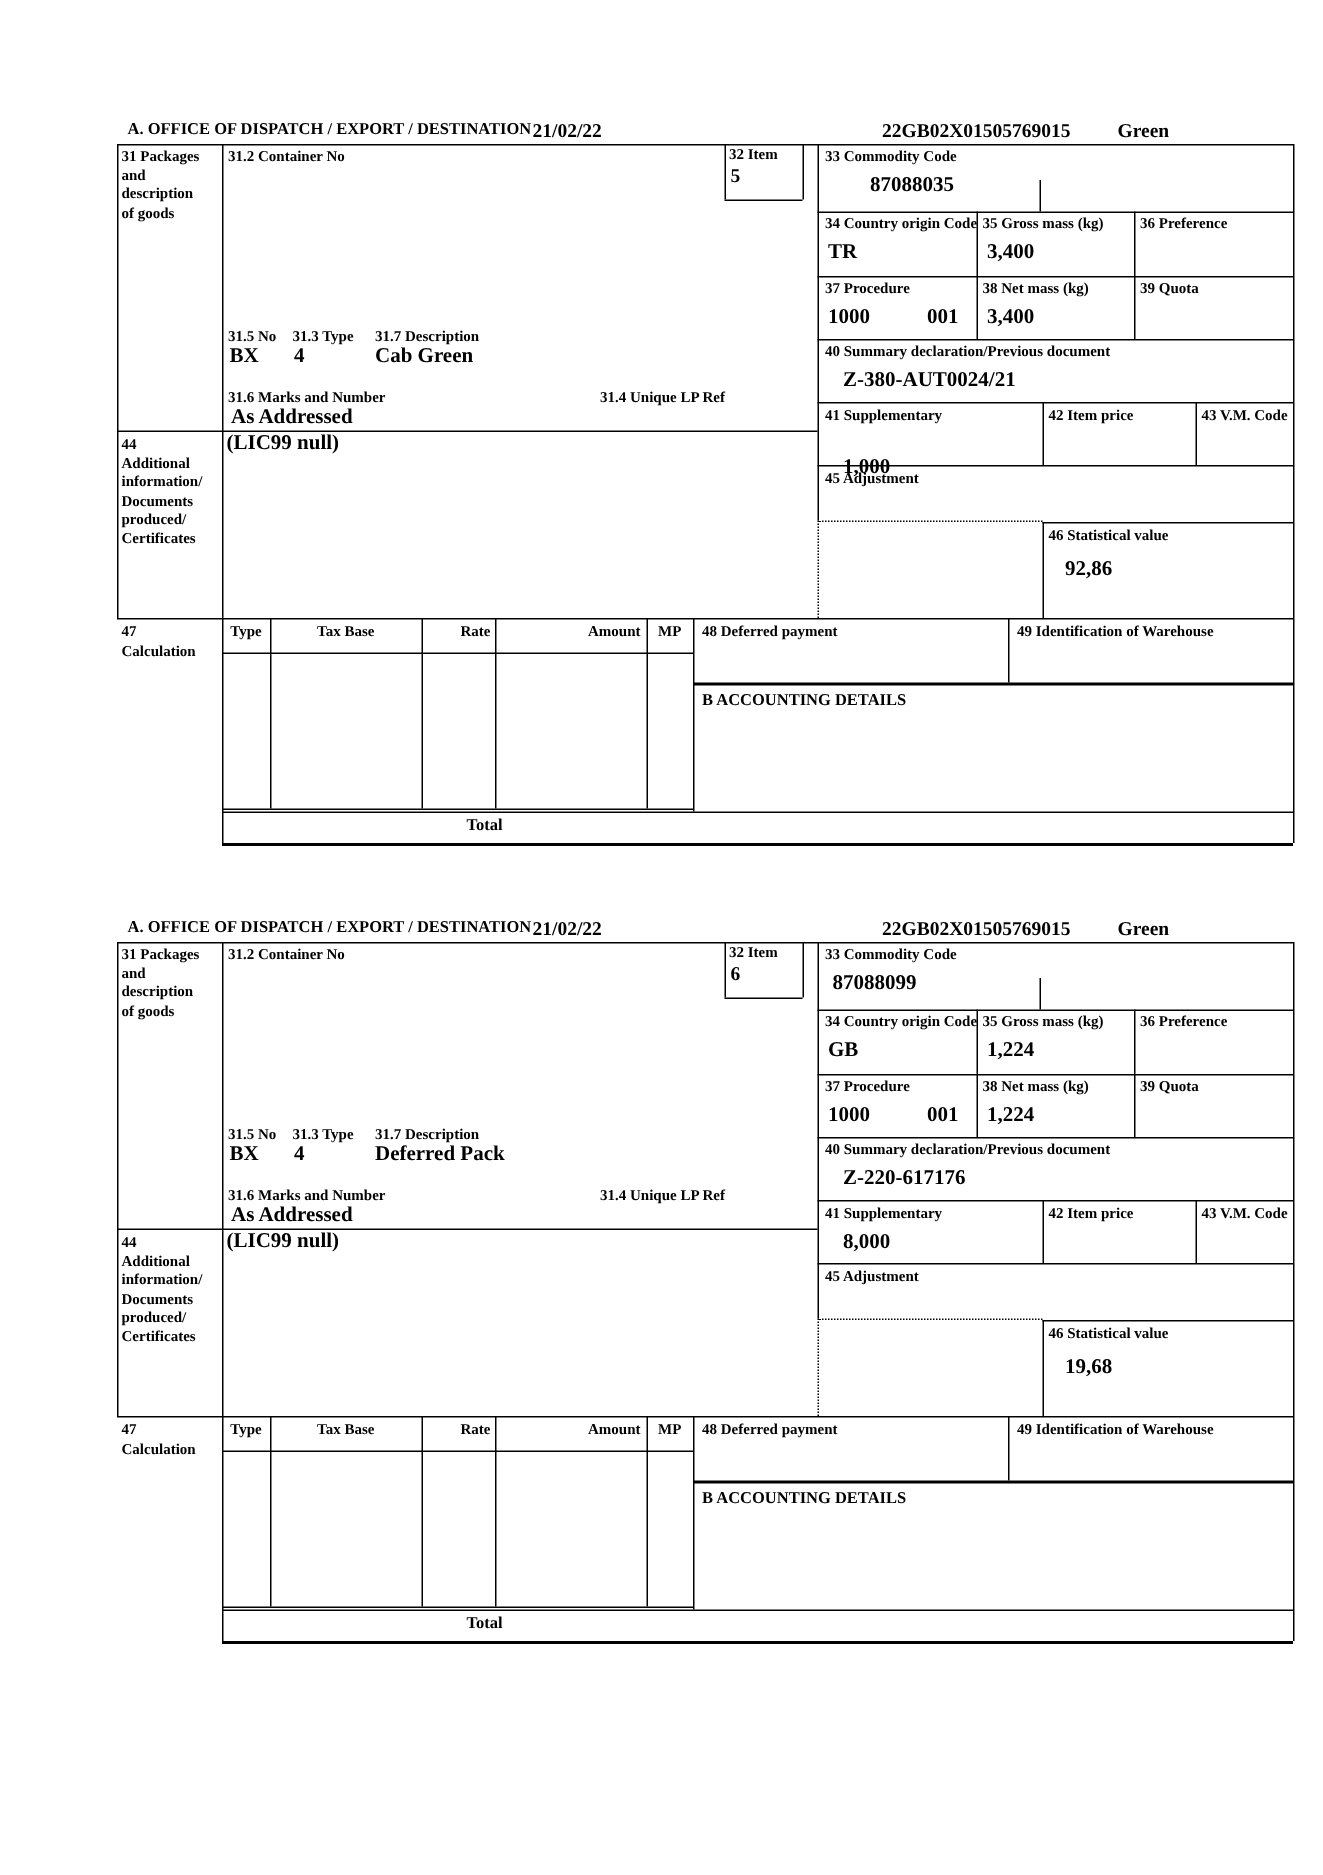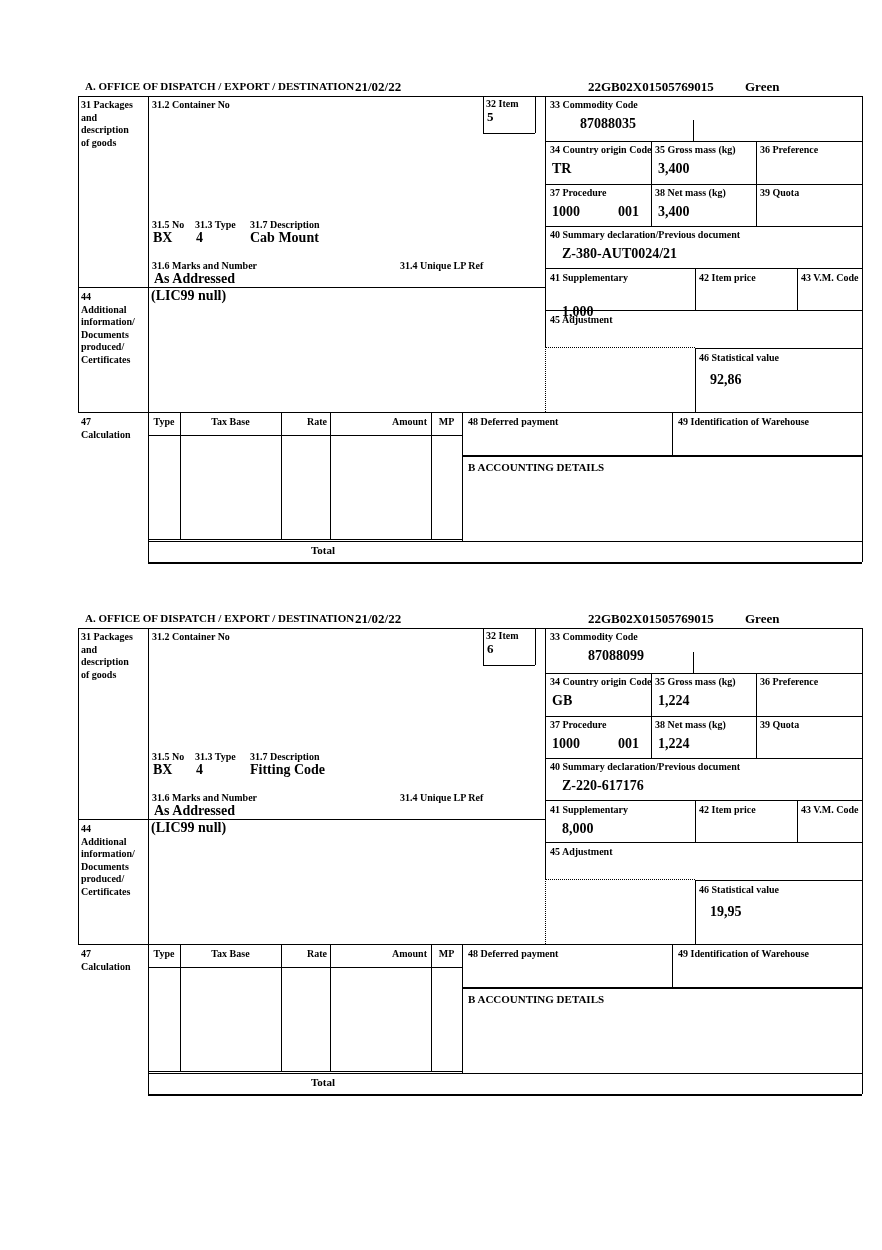--- a/index.html
+++ b/index.html
@@ -87,21 +87,21 @@
     <span class="val" style="left:540px;top:128px;">001</span>
     <span class="lbl" style="left:577px;top:111px;">38 Net mass (kg)</span>
     <span class="val" style="left:580px;top:128px;">3,400</span>
     <span class="lbl" style="left:682px;top:111px;">39 Quota</span>
 
     <span class="lbl" style="left:74px;top:143px;">31.5 No</span>
     <span class="lbl" style="left:117px;top:143px;">31.3 Type</span>
     <span class="lbl" style="left:172px;top:143px;">31.7 Description</span>
     <span class="val" style="left:75px;top:154px;">BX</span>
     <span class="val" style="left:118px;top:154px;">4</span>
-    <span class="val" style="left:172px;top:154px;">Cab Mount</span>
+    <span class="val" style="left:172px;top:154px;">Cab Green</span>
     <span class="lbl" style="left:74px;top:184px;">31.6 Marks and Number</span>
     <span class="lbl" style="left:322px;top:184px;">31.4 Unique LP Ref</span>
     <span class="val" style="left:76px;top:195px;">As Addressed</span>
 
     <span class="lbl" style="left:472px;top:153px;">40 Summary declaration/Previous document</span>
     <span class="val" style="left:484px;top:170px;">Z-380-AUT0024/21</span>
     <span class="lbl" style="left:472px;top:196px;">41 Supplementary</span>
     <span class="val" style="left:484px;top:228px;">1,000</span>
     <span class="lbl" style="left:621px;top:196px;">42 Item price</span>
     <span class="lbl" style="left:723px;top:196px;">43 V.M. Code</span>
@@ -177,53 +177,53 @@
     <div class="vl" style="left:594px;top:336px;height:43px;"></div>
 
     <span class="lbl" style="left:3px;top:23px;width:62px;">31 Packages
 and
 description
 of goods</span>
     <span class="lbl" style="left:74px;top:23px;">31.2 Container No</span>
     <span class="lbl" style="left:408px;top:22px;">32 Item</span>
     <span class="val" style="left:409px;top:33px;font-size:13px;">6</span>
     <span class="lbl" style="left:472px;top:23px;">33 Commodity Code</span>
-    <span class="val" style="left:510px;top:40px;">87088099</span>
+    <span class="val" style="left:477px;top:40px;">87088099</span>
 
     <span class="lbl" style="left:472px;top:68px;">34 Country origin Code</span>
     <span class="val" style="left:474px;top:85px;">GB</span>
     <span class="lbl" style="left:577px;top:68px;">35 Gross mass (kg)</span>
     <span class="val" style="left:580px;top:85px;">1,224</span>
     <span class="lbl" style="left:682px;top:68px;">36 Preference</span>
     <span class="lbl" style="left:472px;top:111px;">37 Procedure</span>
     <span class="val" style="left:474px;top:128px;">1000</span>
     <span class="val" style="left:540px;top:128px;">001</span>
     <span class="lbl" style="left:577px;top:111px;">38 Net mass (kg)</span>
     <span class="val" style="left:580px;top:128px;">1,224</span>
     <span class="lbl" style="left:682px;top:111px;">39 Quota</span>
 
     <span class="lbl" style="left:74px;top:143px;">31.5 No</span>
     <span class="lbl" style="left:117px;top:143px;">31.3 Type</span>
     <span class="lbl" style="left:172px;top:143px;">31.7 Description</span>
     <span class="val" style="left:75px;top:154px;">BX</span>
     <span class="val" style="left:118px;top:154px;">4</span>
-    <span class="val" style="left:172px;top:154px;">Fitting Code</span>
+    <span class="val" style="left:172px;top:154px;">Deferred Pack</span>
     <span class="lbl" style="left:74px;top:184px;">31.6 Marks and Number</span>
     <span class="lbl" style="left:322px;top:184px;">31.4 Unique LP Ref</span>
     <span class="val" style="left:76px;top:195px;">As Addressed</span>
 
     <span class="lbl" style="left:472px;top:153px;">40 Summary declaration/Previous document</span>
     <span class="val" style="left:484px;top:170px;">Z-220-617176</span>
     <span class="lbl" style="left:472px;top:196px;">41 Supplementary</span>
     <span class="val" style="left:484px;top:213px;">8,000</span>
     <span class="lbl" style="left:621px;top:196px;">42 Item price</span>
     <span class="lbl" style="left:723px;top:196px;">43 V.M. Code</span>
     <span class="lbl" style="left:472px;top:238px;">45 Adjustment</span>
     <span class="lbl" style="left:621px;top:276px;">46 Statistical value</span>
-    <span class="val" style="left:632px;top:296px;">19,95</span>
+    <span class="val" style="left:632px;top:296px;">19,68</span>
 
     <span class="lbl" style="left:3px;top:215px;width:64px;">44
 Additional
 information/
 Documents
 produced/
 Certificates</span>
     <span class="val" style="left:73px;top:212px;">(LIC99 null)</span>
 
     <span class="lbl" style="left:3px;top:340px;">47

